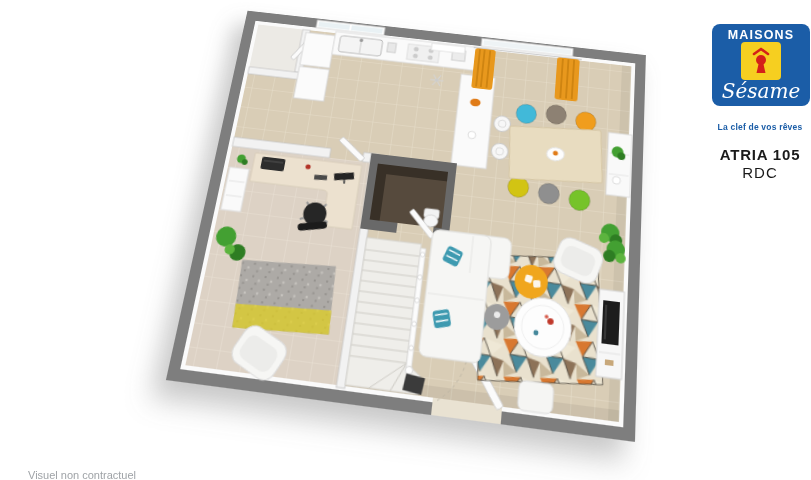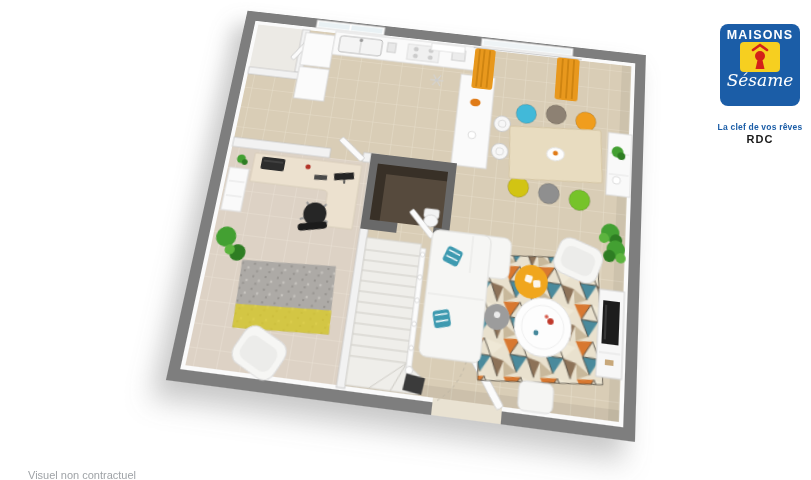--- a/index.html
+++ b/index.html
@@ -8,33 +8,33 @@
 
   
   .plan-wrap{position:absolute;left:206px;top:14px;width:434px;height:384px;
              transform:perspective(400px) rotateX(10deg) rotate(7deg);
              transform-origin:50% 50%;
              filter:drop-shadow(-10px 16px 12px rgba(70,70,70,.30));}
   .plan-wrap svg{width:100%;height:100%;display:block;}
 
   
   .brand{position:absolute;left:712px;top:24px;width:96px;text-align:center;}
-  .logo{width:80px;height:82px;margin:0 auto;background:var(--brand-blue);border-radius:8px;
+  .logo{width:98px;height:82px;margin:0 auto;background:var(--brand-blue);border-radius:8px;
         display:flex;flex-direction:column;align-items:center;justify-content:space-between;
-        padding:5px 0 16px 0;box-sizing:border-box;}
+        padding:5px 0 4px 0;box-sizing:border-box;}
   .logo-top{color:#fff;font-weight:bold;font-size:12.5px;letter-spacing:1.2px;line-height:1;}
   .logo-key{width:40px;height:38px;background:var(--brand-yellow);border-radius:4px;
             display:flex;align-items:center;justify-content:center;}
   .logo-script{color:#fff;font-family:"DejaVu Serif", serif;font-style:italic;
-               font-size:17px;line-height:1;padding-bottom:1px;}
+               font-size:20px;line-height:1;padding-bottom:1px;}
   .tagline{color:var(--brand-blue);font-size:8.5px;font-weight:bold;margin-top:16px;
            letter-spacing:.2px;white-space:nowrap;}
   .model{color:#1a1a1a;font-size:15px;font-weight:bold;letter-spacing:.8px;margin-top:14px;
          white-space:nowrap;}
-  .level{color:#1a1a1a;font-size:11px;font-weight:bold;letter-spacing:1px;margin-top:1px;}
+  .level{color:#1a1a1a;font-size:15px;font-weight:normal;letter-spacing:1px;margin-top:1px;}
 
   
   .disclaimer{position:absolute;left:28px;top:469px;color:var(--text-gray);font-size:11px;}
 </style>
 </head>
 <body>
 
 <div class="page">
 
   <div class="plan-wrap">
@@ -339,17 +339,18 @@
       <div class="logo-key">
         <svg width="30" height="30" viewBox="0 0 30 30">
           <path d="M8,8 L15,3 L22,8" fill="none" style="stroke:var(--brand-red)" stroke-width="2.6" stroke-linecap="round"></path>
           <circle cx="15" cy="14" r="5" style="fill:var(--brand-red)"></circle>
           <path d="M13,16 L10.5,27 H19.5 L17,16 Z" style="fill:var(--brand-red)"></path>
         </svg>
       </div>
       <div class="logo-script">Sésame</div>
     </div>
     <div class="tagline">La clef de vos rêves</div>
+    <div class="model">ATRIA 105</div>
     <div class="level">RDC</div>
   </div>
 
   <div class="disclaimer">Visuel non contractuel</div>
 </div>
 
 </body></html>

